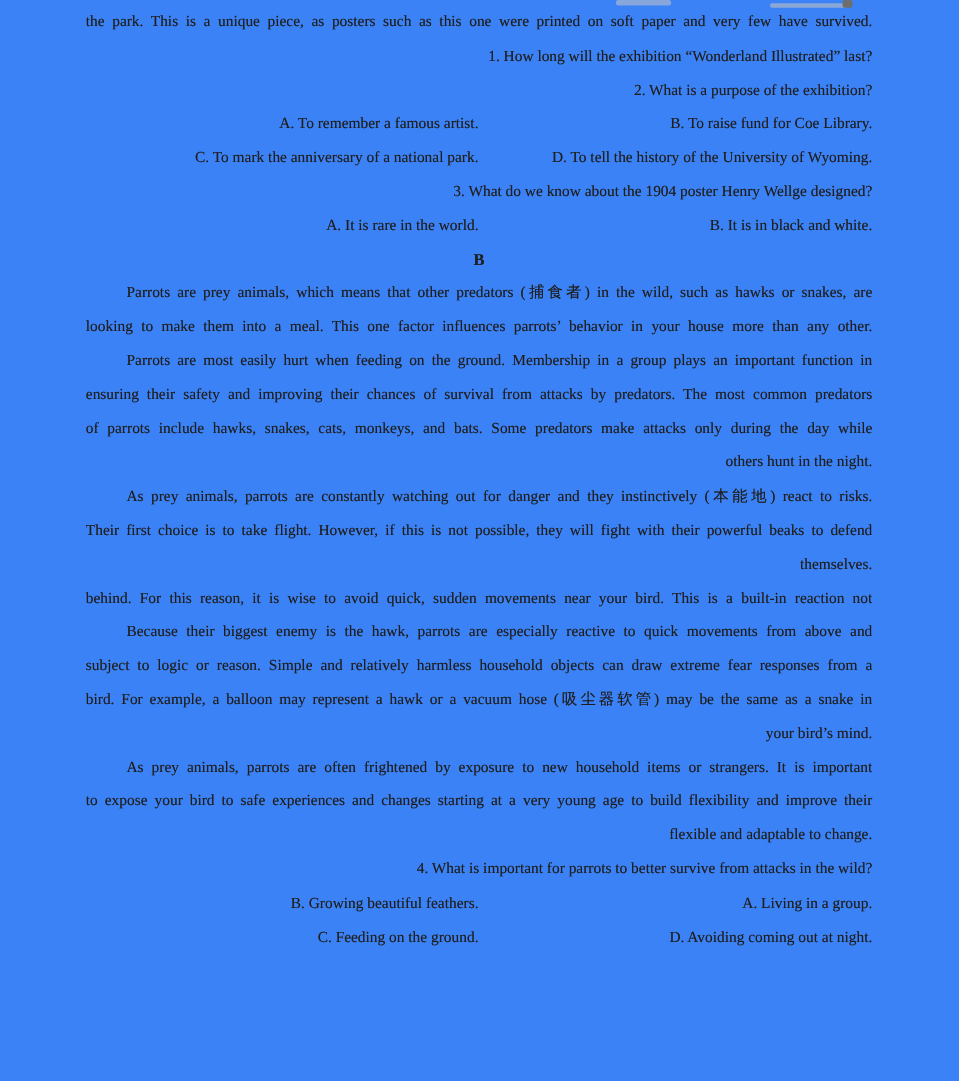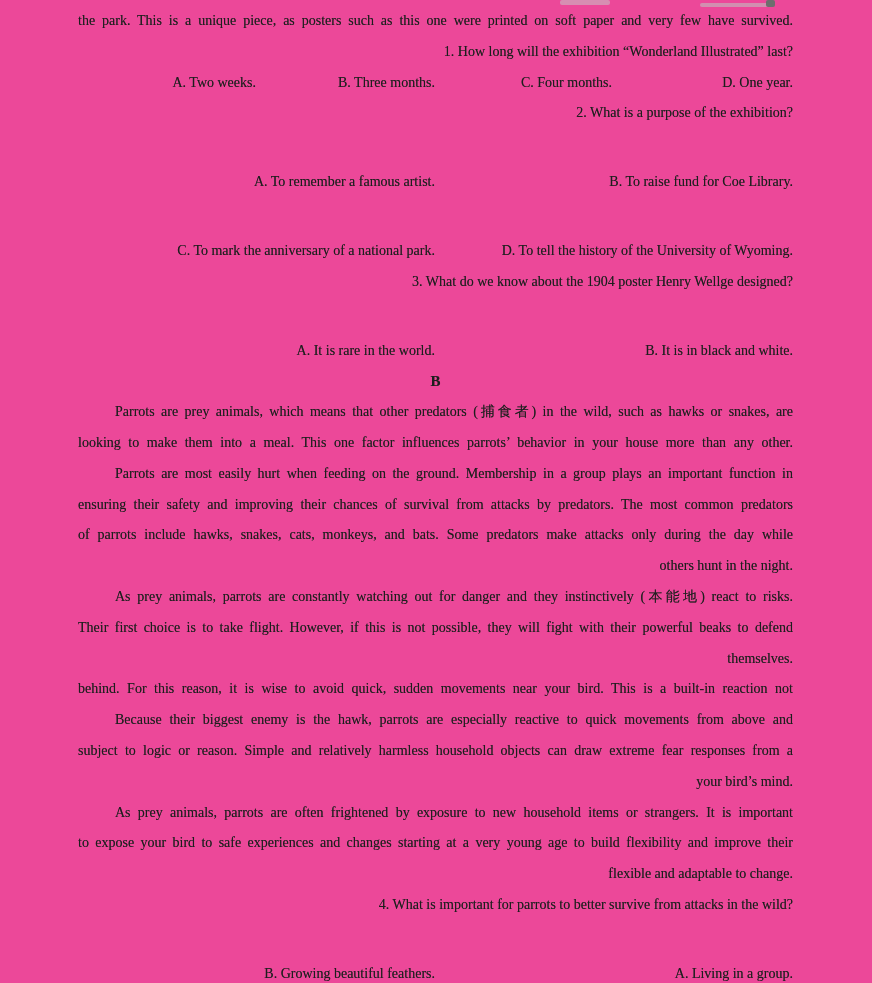--- a/index.html
+++ b/index.html
@@ -1,52 +1,46 @@
 <!DOCTYPE html>
 <html><head>
 <meta charset="utf-8">
 <style>
   html, body { margin:0; padding:0; background:#ffffff; }
   .page {
     position:relative; width:872px; height:983px; overflow:hidden;
-    background:#ec4899;
+    background:#3b82f6;
     font-family:"Liberation Serif","DejaVu Serif",serif;
     color:#1e1e1e; font-size:14px;
     text-shadow:0 0 0.5px rgba(45,45,45,.65);
   }
   .content { position:absolute; left:78px; top:6px; width:715px; line-height:30.8px; }
   .ln { height:30.8px; overflow:hidden;text-align:right; }
   .just { text-align:justify; text-align-last:justify; }
   .indent { padding-left:37px; }
   .sec { text-align:center; font-weight:bold; font-size:15px; }
   .opt4 { display:grid; grid-template-columns:178px 179px 177px 1fr; }
-  .opt2 { display:grid; grid-template-columns:357px 1fr;margin-top:38px; }
+  .opt2 { display:grid; grid-template-columns:357px 1fr; }
   .artifact { position:absolute; border-radius:2px; }
   .a1 { left:560px; top:0; width:50px; height:5px; background:#c7c7c7; opacity:.55; }
   .a2 { left:700px; top:3px; width:70px; height:4px; background:#bfbfbf; opacity:.6; }
   .a3 { left:766px; top:0; width:9px; height:7px; background:#6e6e6e; }
 </style>
 </head>
 <body>
 
 <div class="page">
   <div class="artifact a1"></div>
   <div class="artifact a2"></div>
   <div class="artifact a3"></div>
 
   <div class="content">
     <div class="ln just">the park. This is a unique piece, as posters such as this one were printed on soft paper and very few have survived.</div>
 
     <div class="ln">1. How long will the exhibition “Wonderland Illustrated” last?</div>
-    <div class="ln opt4">
-      <span>A. Two weeks.</span>
-      <span>B. Three months.</span>
-      <span>C. Four months.</span>
-      <span>D. One year.</span>
-    </div>
 
     <div class="ln">2. What is a purpose of the exhibition?</div>
     <div class="ln opt2">
       <span>A. To remember a famous artist.</span>
       <span>B. To raise fund for Coe Library.</span>
     </div>
     <div class="ln opt2">
       <span>C. To mark the anniversary of a national park.</span>
       <span>D. To tell the history of the University of Wyoming.</span>
     </div>
@@ -67,20 +61,21 @@
     <div class="ln just">of parrots include hawks, snakes, cats, monkeys, and bats. Some predators make attacks only during the day while</div>
     <div class="ln">others hunt in the night.</div>
 
     <div class="ln just indent">As prey animals, parrots are constantly watching out for danger and they instinctively (本能地) react to risks.</div>
     <div class="ln just">Their first choice is to take flight. However, if this is not possible, they will fight with their powerful beaks to defend</div>
     <div class="ln">themselves.</div>
 
     <div class="ln just">behind. For this reason, it is wise to avoid quick, sudden movements near your bird. This is a built-in reaction not</div>
     <div class="ln just indent">Because their biggest enemy is the hawk, parrots are especially reactive to quick movements from above and</div>
     <div class="ln just">subject to logic or reason. Simple and relatively harmless household objects can draw extreme fear responses from a</div>
+    <div class="ln just">bird. For example, a balloon may represent a hawk or a vacuum hose (吸尘器软管) may be the same as a snake in</div>
     <div class="ln">your bird’s mind.</div>
 
     <div class="ln just indent">As prey animals, parrots are often frightened by exposure to new household items or strangers. It is important</div>
     <div class="ln just">to expose your bird to safe experiences and changes starting at a very young age to build flexibility and improve their</div>
     <div class="ln">flexible and adaptable to change.</div>
 
     <div class="ln">4. What is important for parrots to better survive from attacks in the wild?</div>
     <div class="ln opt2">
       <span>B. Growing beautiful feathers.</span>
       <span>A. Living in a group.</span>

